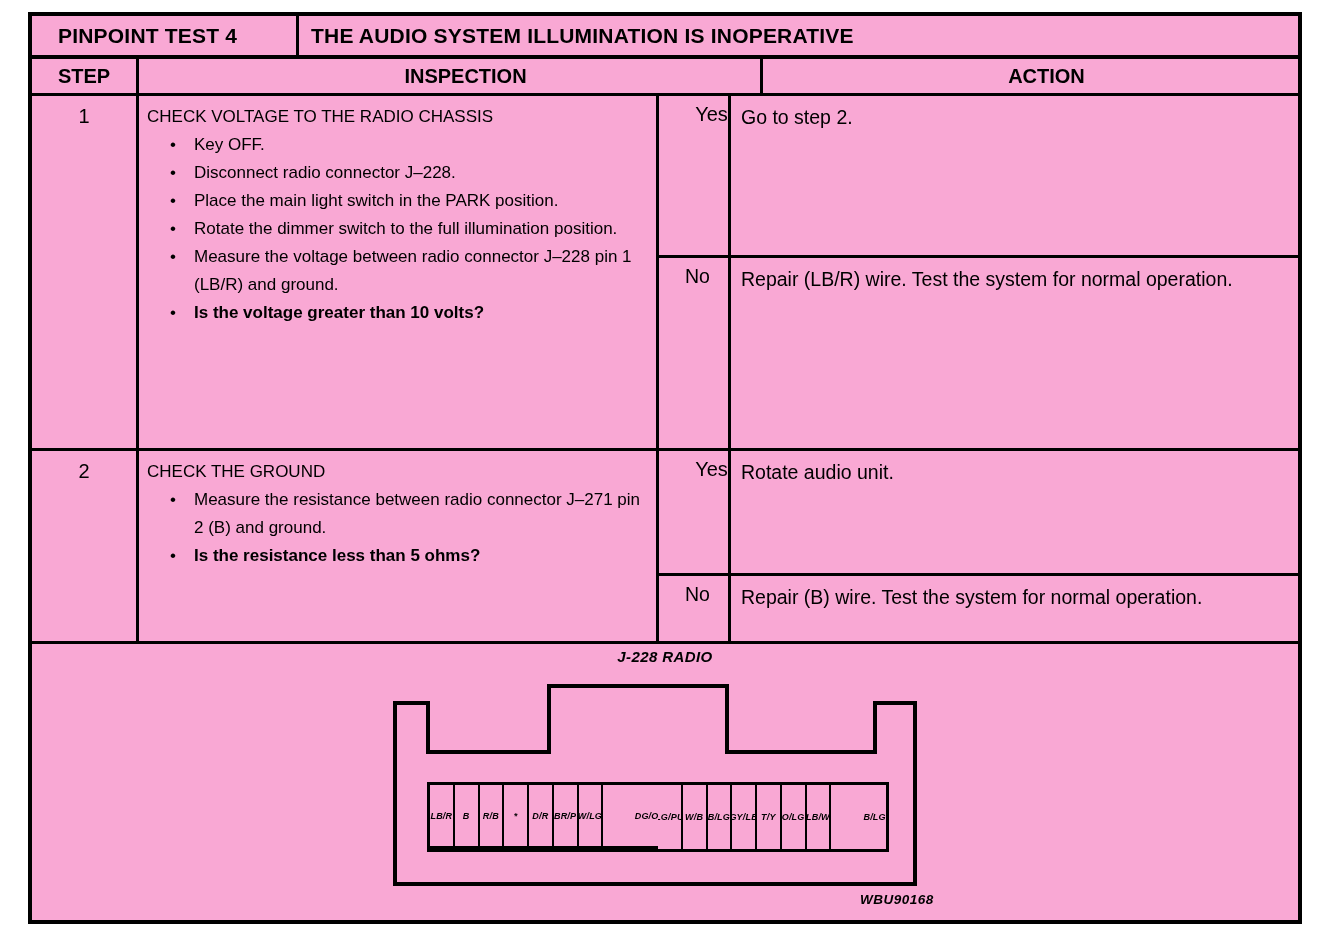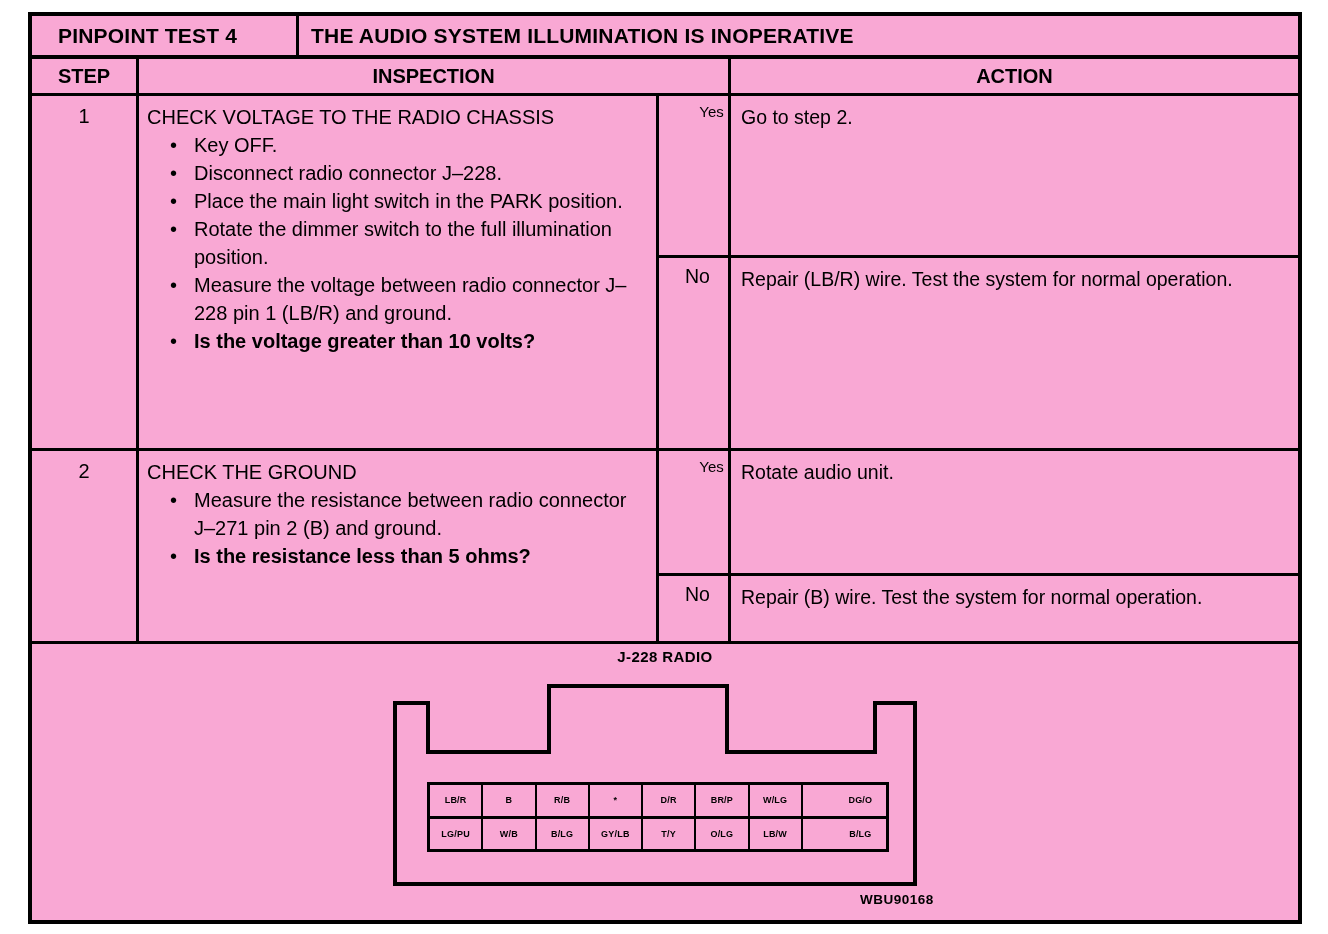--- a/index.html
+++ b/index.html
@@ -5,48 +5,48 @@
   html,body { margin:0; padding:0; background:#ffffff; }
   body { width:1328px; height:934px; position:relative; font-family:"Liberation Sans", sans-serif; color:#000; -webkit-font-smoothing:antialiased; }
   .page { position:absolute; left:28px; top:12px; width:1274px; height:912px; border:4px solid #000; box-sizing:border-box; background:#f9a8d4; }
 
   
   .hdr1 { height:43px; display:flex; border-bottom:4px solid #000; box-sizing:border-box; }
   .hdr1-left { width:267px; box-sizing:border-box; border-right:3px solid #000; display:flex; align-items:center; padding-left:26px; font-weight:bold; font-size:21px; letter-spacing:0.2px; }
   .hdr1-right { flex:1; display:flex; align-items:center; padding-left:12px; font-weight:bold; font-size:21px; letter-spacing:0.2px;border-radius:8px; }
 
   
-  .hdr2 { height:37px; display:flex; border-bottom:3px solid #000; box-sizing:border-box; font-weight:bold; font-size:20px; }
+  .hdr2 { height:37px; display:flex; border-bottom:3px solid #000; box-sizing:border-box; font-weight:bold; font-size:20px;gap:32px; }
   .hdr2 > div { display:flex; align-items:center; justify-content:center; box-sizing:border-box; }
   .hdr2-step { width:107px; border-right:3px solid #000; }
   .hdr2-insp { width:592px; border-right:3px solid #000; }
   .hdr2-act  { flex:1; }
 
   
   .step-row { display:grid; grid-template-columns:107px 520px 72px 1fr; border-bottom:3px solid #000; box-sizing:border-box; }
   .step-row.s1 { grid-template-rows:162px 190px; height:355px; }
   .step-row.s2 { grid-template-rows:125px 65px; height:193px; }
   .c-step { grid-row:1/3; grid-column:1; border-right:3px solid #000; box-sizing:border-box; text-align:center; padding-top:9px; font-size:20px; }
-  .c-insp { grid-row:1/3; grid-column:2; border-right:3px solid #000; box-sizing:border-box; padding:7px 0 0 8px; font-size:20px; line-height:28px; }
-  .c-ylab { grid-row:1; grid-column:3; border-right:3px solid #000; border-bottom:3px solid #000; box-sizing:border-box; text-align:center; padding-top:7px; font-size:15px;padding-left:36px; }
+  .c-insp { grid-row:1/3; grid-column:2; border-right:3px solid #000; box-sizing:border-box; padding:7px 0 0 8px; font-size:17px; line-height:28px; }
+  .c-ylab { grid-row:1; grid-column:3; border-right:3px solid #000; border-bottom:3px solid #000; box-sizing:border-box; text-align:center; padding-top:7px; font-size:20px;padding-left:36px; }
   .c-yact { grid-row:1; grid-column:4; border-bottom:3px solid #000; box-sizing:border-box; padding:7px 24px 6px 10px; font-size:19.5px; line-height:28px; display:flex; flex-direction:column; justify-content:space-between; }
   .c-nlab { grid-row:2; grid-column:3; border-right:3px solid #000; box-sizing:border-box; text-align:center; padding-top:7px; font-size:19.5px;margin-left:8px; }
   .c-nact { grid-row:2; grid-column:4; box-sizing:border-box; padding:7px 10px 0 10px; font-size:19.5px; line-height:28px; }
   .act-text { max-width:505px; }
   .insp-title { max-width:462px; }
   .bullet-row { display:flex; }
   .bullet-glyph { width:47px; box-sizing:border-box; padding-left:23px; }
   .bullet-text { flex:1; max-width:455px; }
   .bullet-text.bold { font-weight:bold; }
 
   
-  .diagram { position:relative; height:216px; }
+  .diagram { position:relative; height:216px;font-style:italic; }
   .diag-label { position:absolute; top:4px; left:0; width:100%; text-align:center; font-weight:bold; font-size:15px; letter-spacing:0.4px; }
   .conn-svg { position:absolute; left:0; top:0; width:1266px; height:276px; }
-  .pin-grid { position:absolute; left:395px; top:138px; width:462px; height:70px; border:3px solid #000; box-sizing:border-box; display:flex; flex-direction:column; }
+  .pin-grid { position:absolute; left:395px; top:138px; width:462px; height:70px; border:3px solid #000; box-sizing:border-box; display:flex; flex-direction:row; }
   .pin-row { flex:1; display:flex; }
   .pin-row.top { border-bottom:3px solid #000; box-sizing:border-box; }
   .pin-cell { flex:1; border-right:2px solid #000; display:flex; align-items:center; justify-content:center; font-size:9px; font-weight:bold; letter-spacing:0.2px; overflow:hidden; }
   .pin-cell:last-child { border-right:none;padding-left:32px; }
   .fig-code { position:absolute; left:828px; top:248px; font-size:13.5px; font-weight:bold; letter-spacing:0.5px; }
 </style>
 </head>
 <body>
 
 <div class="page">

